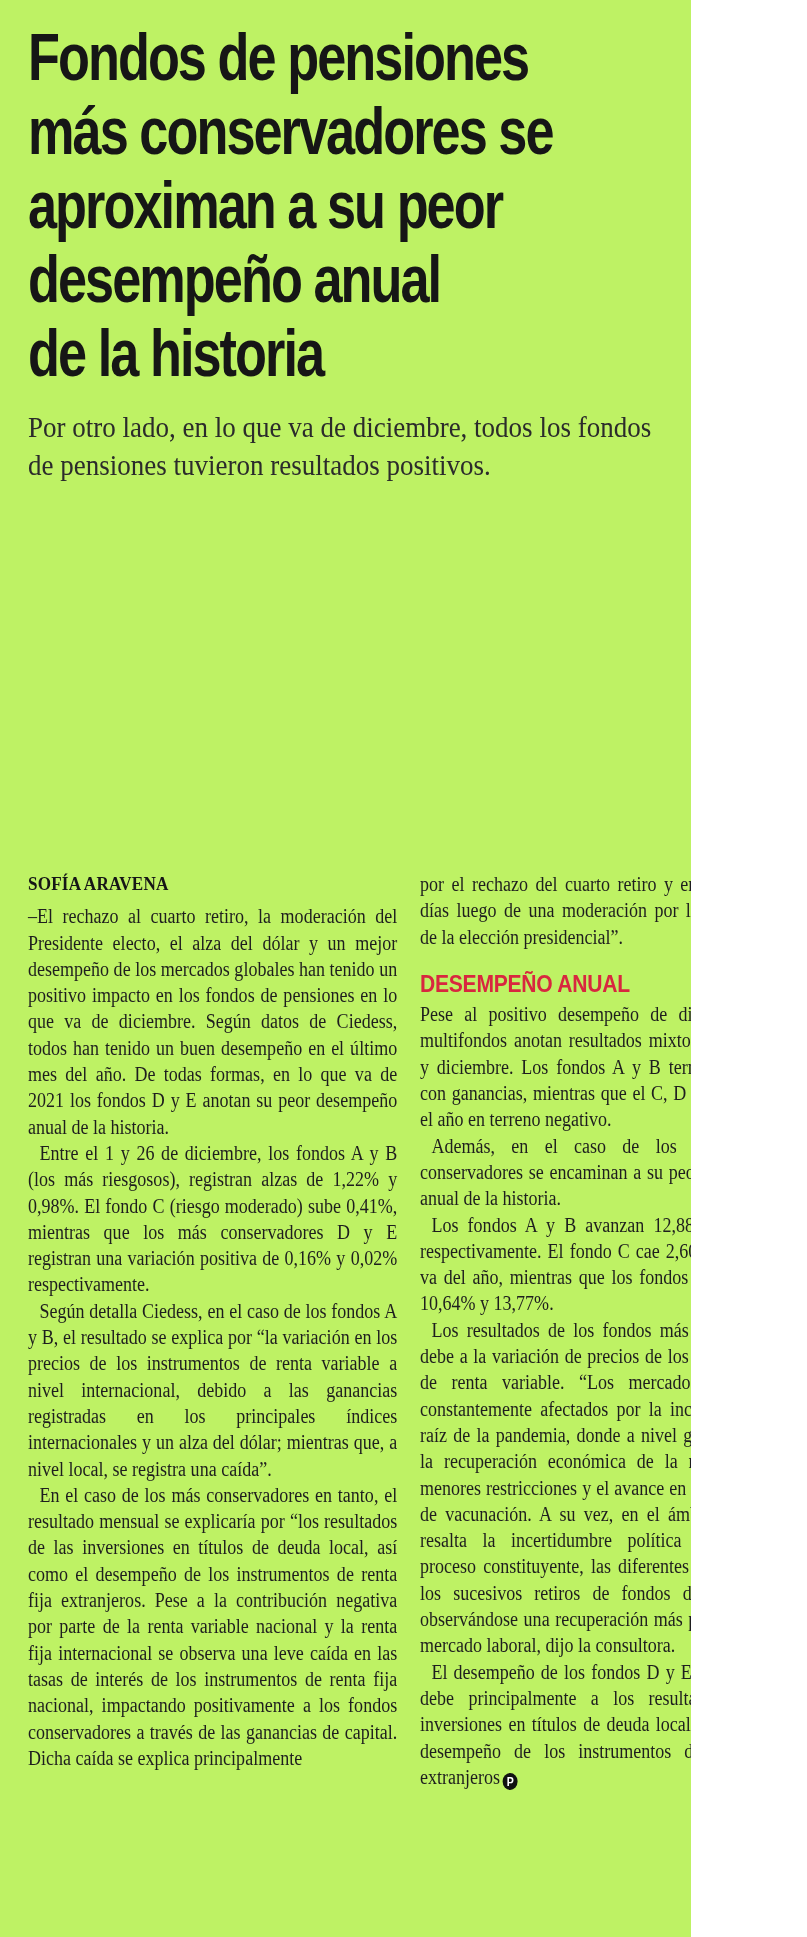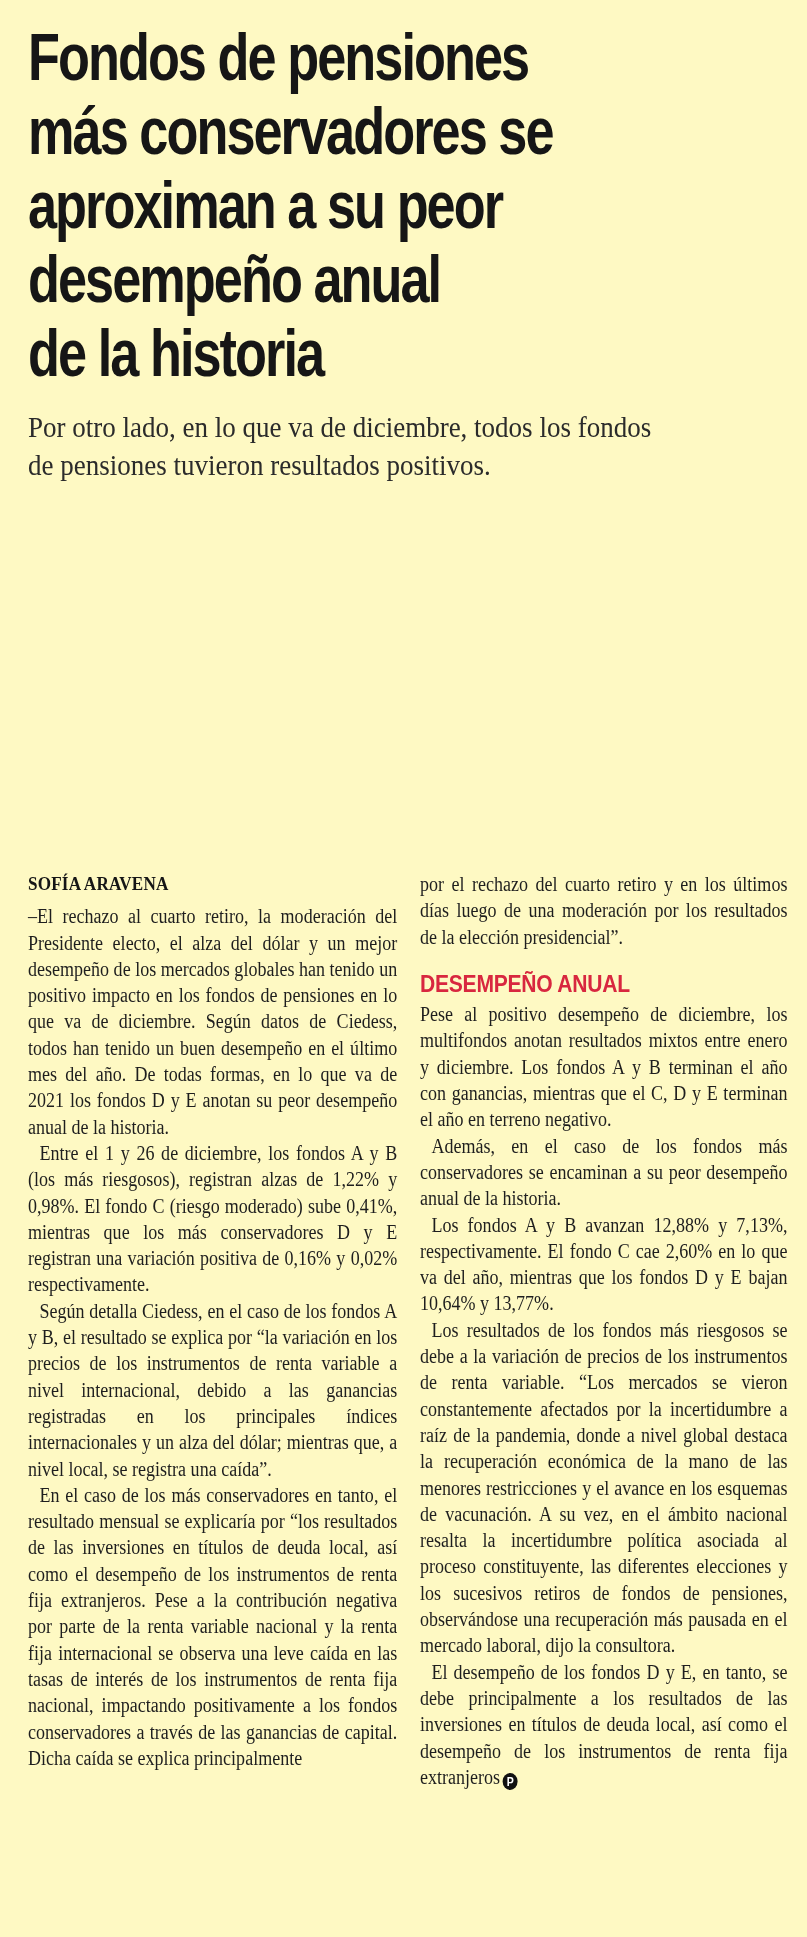--- a/index.html
+++ b/index.html
@@ -1,20 +1,20 @@
 <!DOCTYPE html>
 <html lang="es"><head>
 <meta charset="utf-8">
 <style>
   html, body { margin: 0; padding: 0; background: #ffffff; }
   .page {
     position: relative;
-    width: 807px;
+    width: 691px;
     height: 1937px;
-    background: #fef9c3;
+    background: #bef264;
     overflow: hidden;
     font-family: "Liberation Serif", serif;
   }
 
   
   .headline {
     position: absolute;
     left: 28px;
     top: 20px;
     margin: 0;

